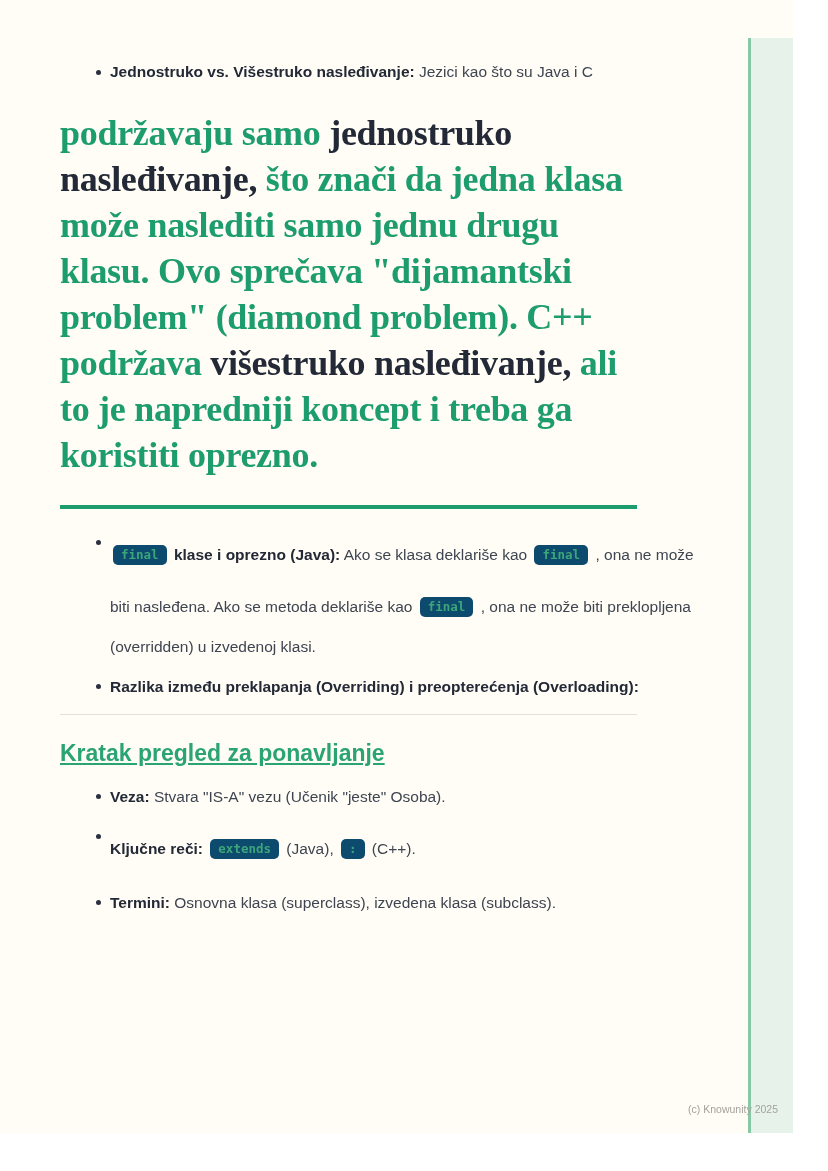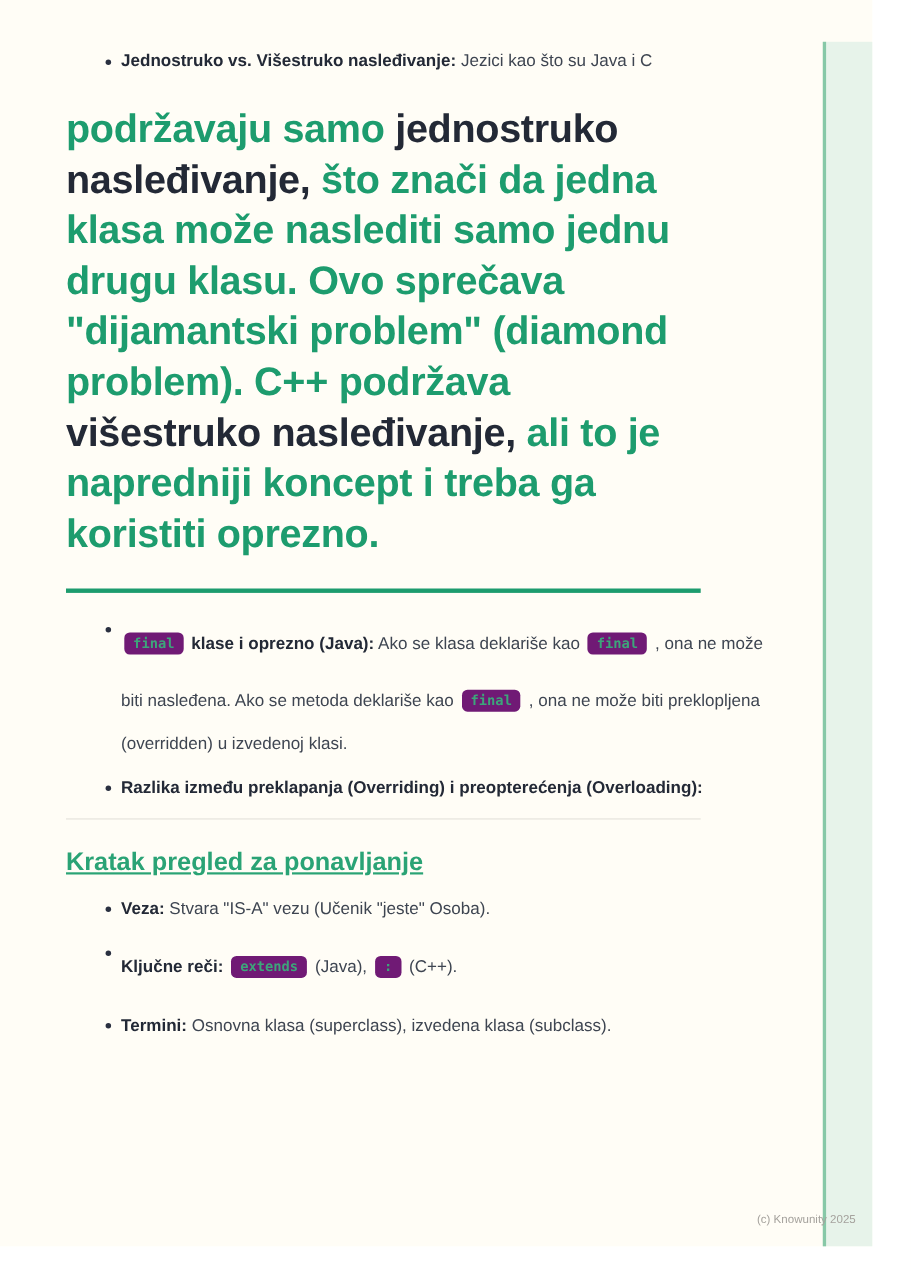--- a/index.html
+++ b/index.html
@@ -15,21 +15,21 @@
     width:793px; height:1133px;
     background:#fffdf6;
   }
   .side-panel {
     position:absolute; left:748px; top:38px;
     width:45px; height:1095px;
     background:#e7f3ea;
     border-left:3px solid #87c8a7;
   }
   .content {
-    position:absolute; left:60px; top:44px;
+    position:absolute; left:60px; top:60px;
     width:648px;
   }
   
   ul { list-style:none; }
   li { position:relative; padding-left:50px; color:#3e4551; font-size:15.5px; line-height:26px; }
   li::before {
     content:""; position:absolute; left:36px; top:10px;
     width:5px; height:5px; border-radius:50%; background:#2a3040;
   }
   .top-list li { line-height:24px; }
@@ -39,38 +39,39 @@
   .sublist li:last-child { margin-bottom:0; }
   .sublist li::before {
     background:transparent; border:1.5px solid #2a3040;
     width:5px; height:5px; left:8px; top:9px;
   }
   .b { font-weight:bold; color:#232936; }
   .g { color:#1d9c6e; }
   .d { color:#232936; }
   .chip {
     display:inline-block;
-    background:#701a75;
+    background:#0c4a6e;
     border-radius:5px;
     padding:1px 8px 2px 8px;
     margin:16px 3px;
     font-family:"DejaVu Sans Mono","Liberation Mono",monospace;
     font-size:12.5px; font-weight:bold;
     color:#3da57a;
     line-height:17px;
     position:relative; top:-1px;text-align:right;
   }
   
   .big-paragraph {
     margin-top:26px;
     width:578px;
     font-size:36px;
     line-height:46px;
     font-weight:bold;
     letter-spacing:-0.3px;
+    font-family:Liberation Serif, serif;
   }
   .divider-green {
     margin-top:27px;
     width:577px; height:4px;
     background:#1d9c6e;
     border:none;
   }
   .mid-list { margin-top:21px; }
   .divider-gray {
     margin-top:10px;

